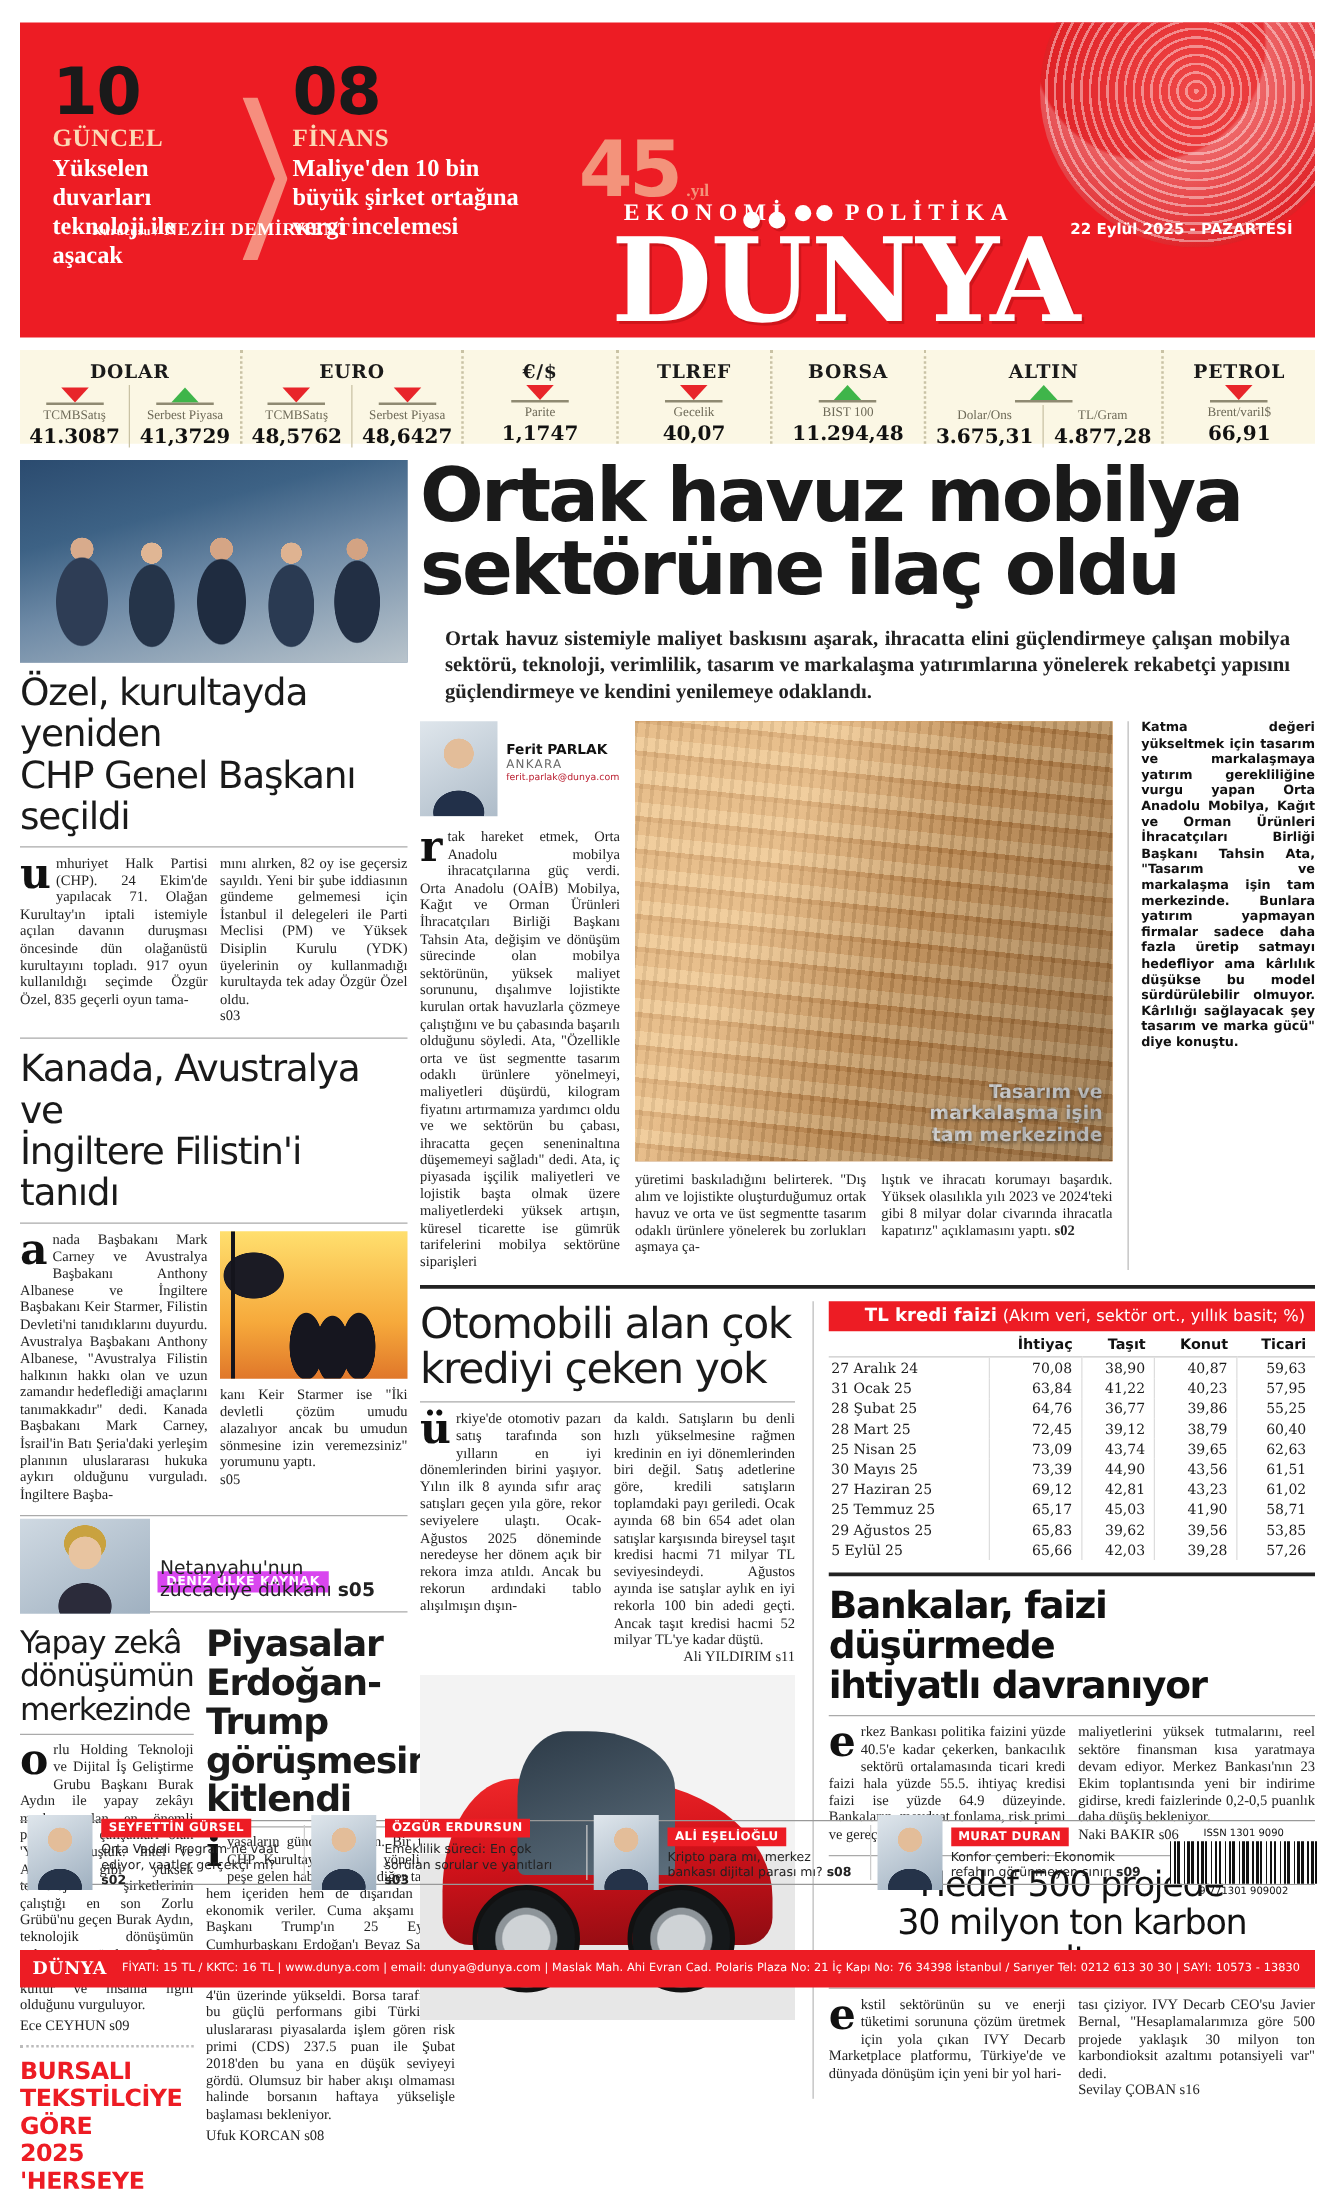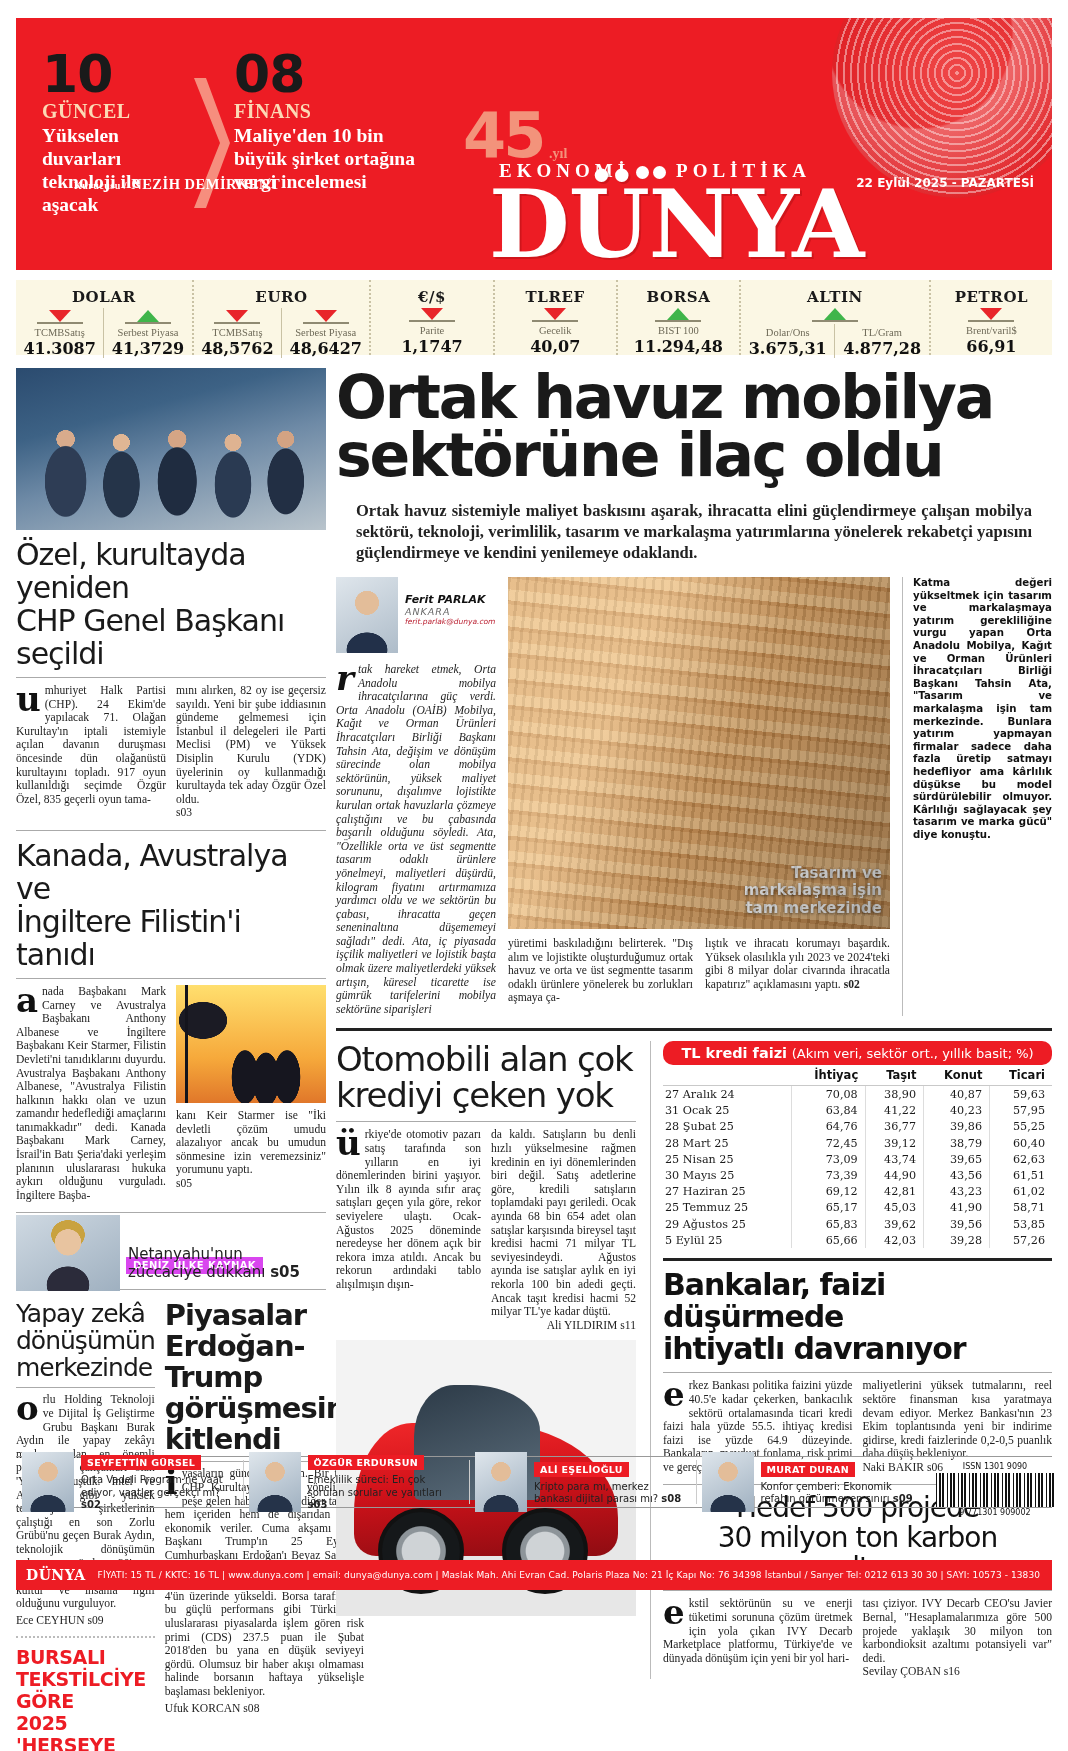--- a/index.html
+++ b/index.html
@@ -565,21 +565,21 @@
   </div>
 
   <div class="col-main">
 
     <div>
       <div class="hl-main">Ortak havuz mobilya</div>
       <div class="hl-main">sektörüne ilaç oldu</div>
       <div class="hl-spot" style="padding:0 20px;">Ortak havuz sistemiyle maliyet baskısını aşarak, ihracatta elini güçlendirmeye çalışan mobilya sektörü, teknoloji, verimlilik, tasarım ve markalaşma yatırımlarına yönelerek rekabetçi yapısını güçlendirmeye ve kendini yenilemeye odaklandı.</div>
 
       <div style="display:flex; gap:12px; margin-top:14px;">
-        <div style="flex:0 0 160px;font-style:italic;">
+        <div style="flex:0 0 160px;">
           <div style="display:flex; gap:7px; align-items:flex-start;">
             <div class="photo photo-headshot"></div>
             <div style="padding-top:16px;">
               <div class="byline-name">Ferit PARLAK</div>
               <div class="byline-city">ANKARA</div>
               <div class="byline-mail">ferit.parlak@dunya.com</div>
             </div>
           </div>
           <div class="body-col dropcap" style="margin-top:10px;">rtak hareket etmek, Orta Anadolu mobilya ihracatçılarına güç verdi. Orta Anadolu (OAİB) Mobilya, Kağıt ve Orman Ürünleri İhracatçıları Birliği Başkanı Tahsin Ata, değişim ve dönüşüm sürecinde olan mobilya sektörünün, yüksek maliyet sorununu, dışalımve lojistikte kurulan ortak havuzlarla çözmeye çalıştığını ve bu çabasında başarılı olduğunu söyledi. Ata, "Özellikle orta ve üst segmentte tasarım odaklı ürünlere yönelmeyi, maliyetleri düşürdü, kilogram fiyatını artırmamıza yardımcı oldu ve we sektörün bu çabası, ihracatta geçen seneninaltına düşememeyi sağladı" dedi. Ata, iç piyasada işçilik maliyetleri ve lojistik başta olmak üzere maliyetlerdeki yüksek artışın, küresel ticarette ise gümrük tarifelerini mobilya sektörüne siparişleri</div>
         </div>
@@ -622,21 +622,21 @@
         <div class="photo photo-car" style="margin-top:8px;">
           <div class="car-body"></div>
           <div class="car-glass"></div>
           <div class="wheel w1"></div>
           <div class="wheel w2"></div>
         </div>
       </div>
 
       <div style="flex:1; border-left:1px solid #bbb; padding-left:12px;">
         <table class="ctable">
-          <caption class="ctable-title" style="text-align:center;border-radius:10px;">
+          <caption class="ctable-title" style="text-align:right;">
             <b>TL kredi faizi</b>
             <span>(Akım veri, sektör ort., yıllık basit; %)</span>
           </caption>
           <thead>
             <tr>
               <th class="lbl"></th>
               <th>İhtiyaç</th>
               <th>Taşıt</th>
               <th>Konut</th>
               <th>Ticari</th>

